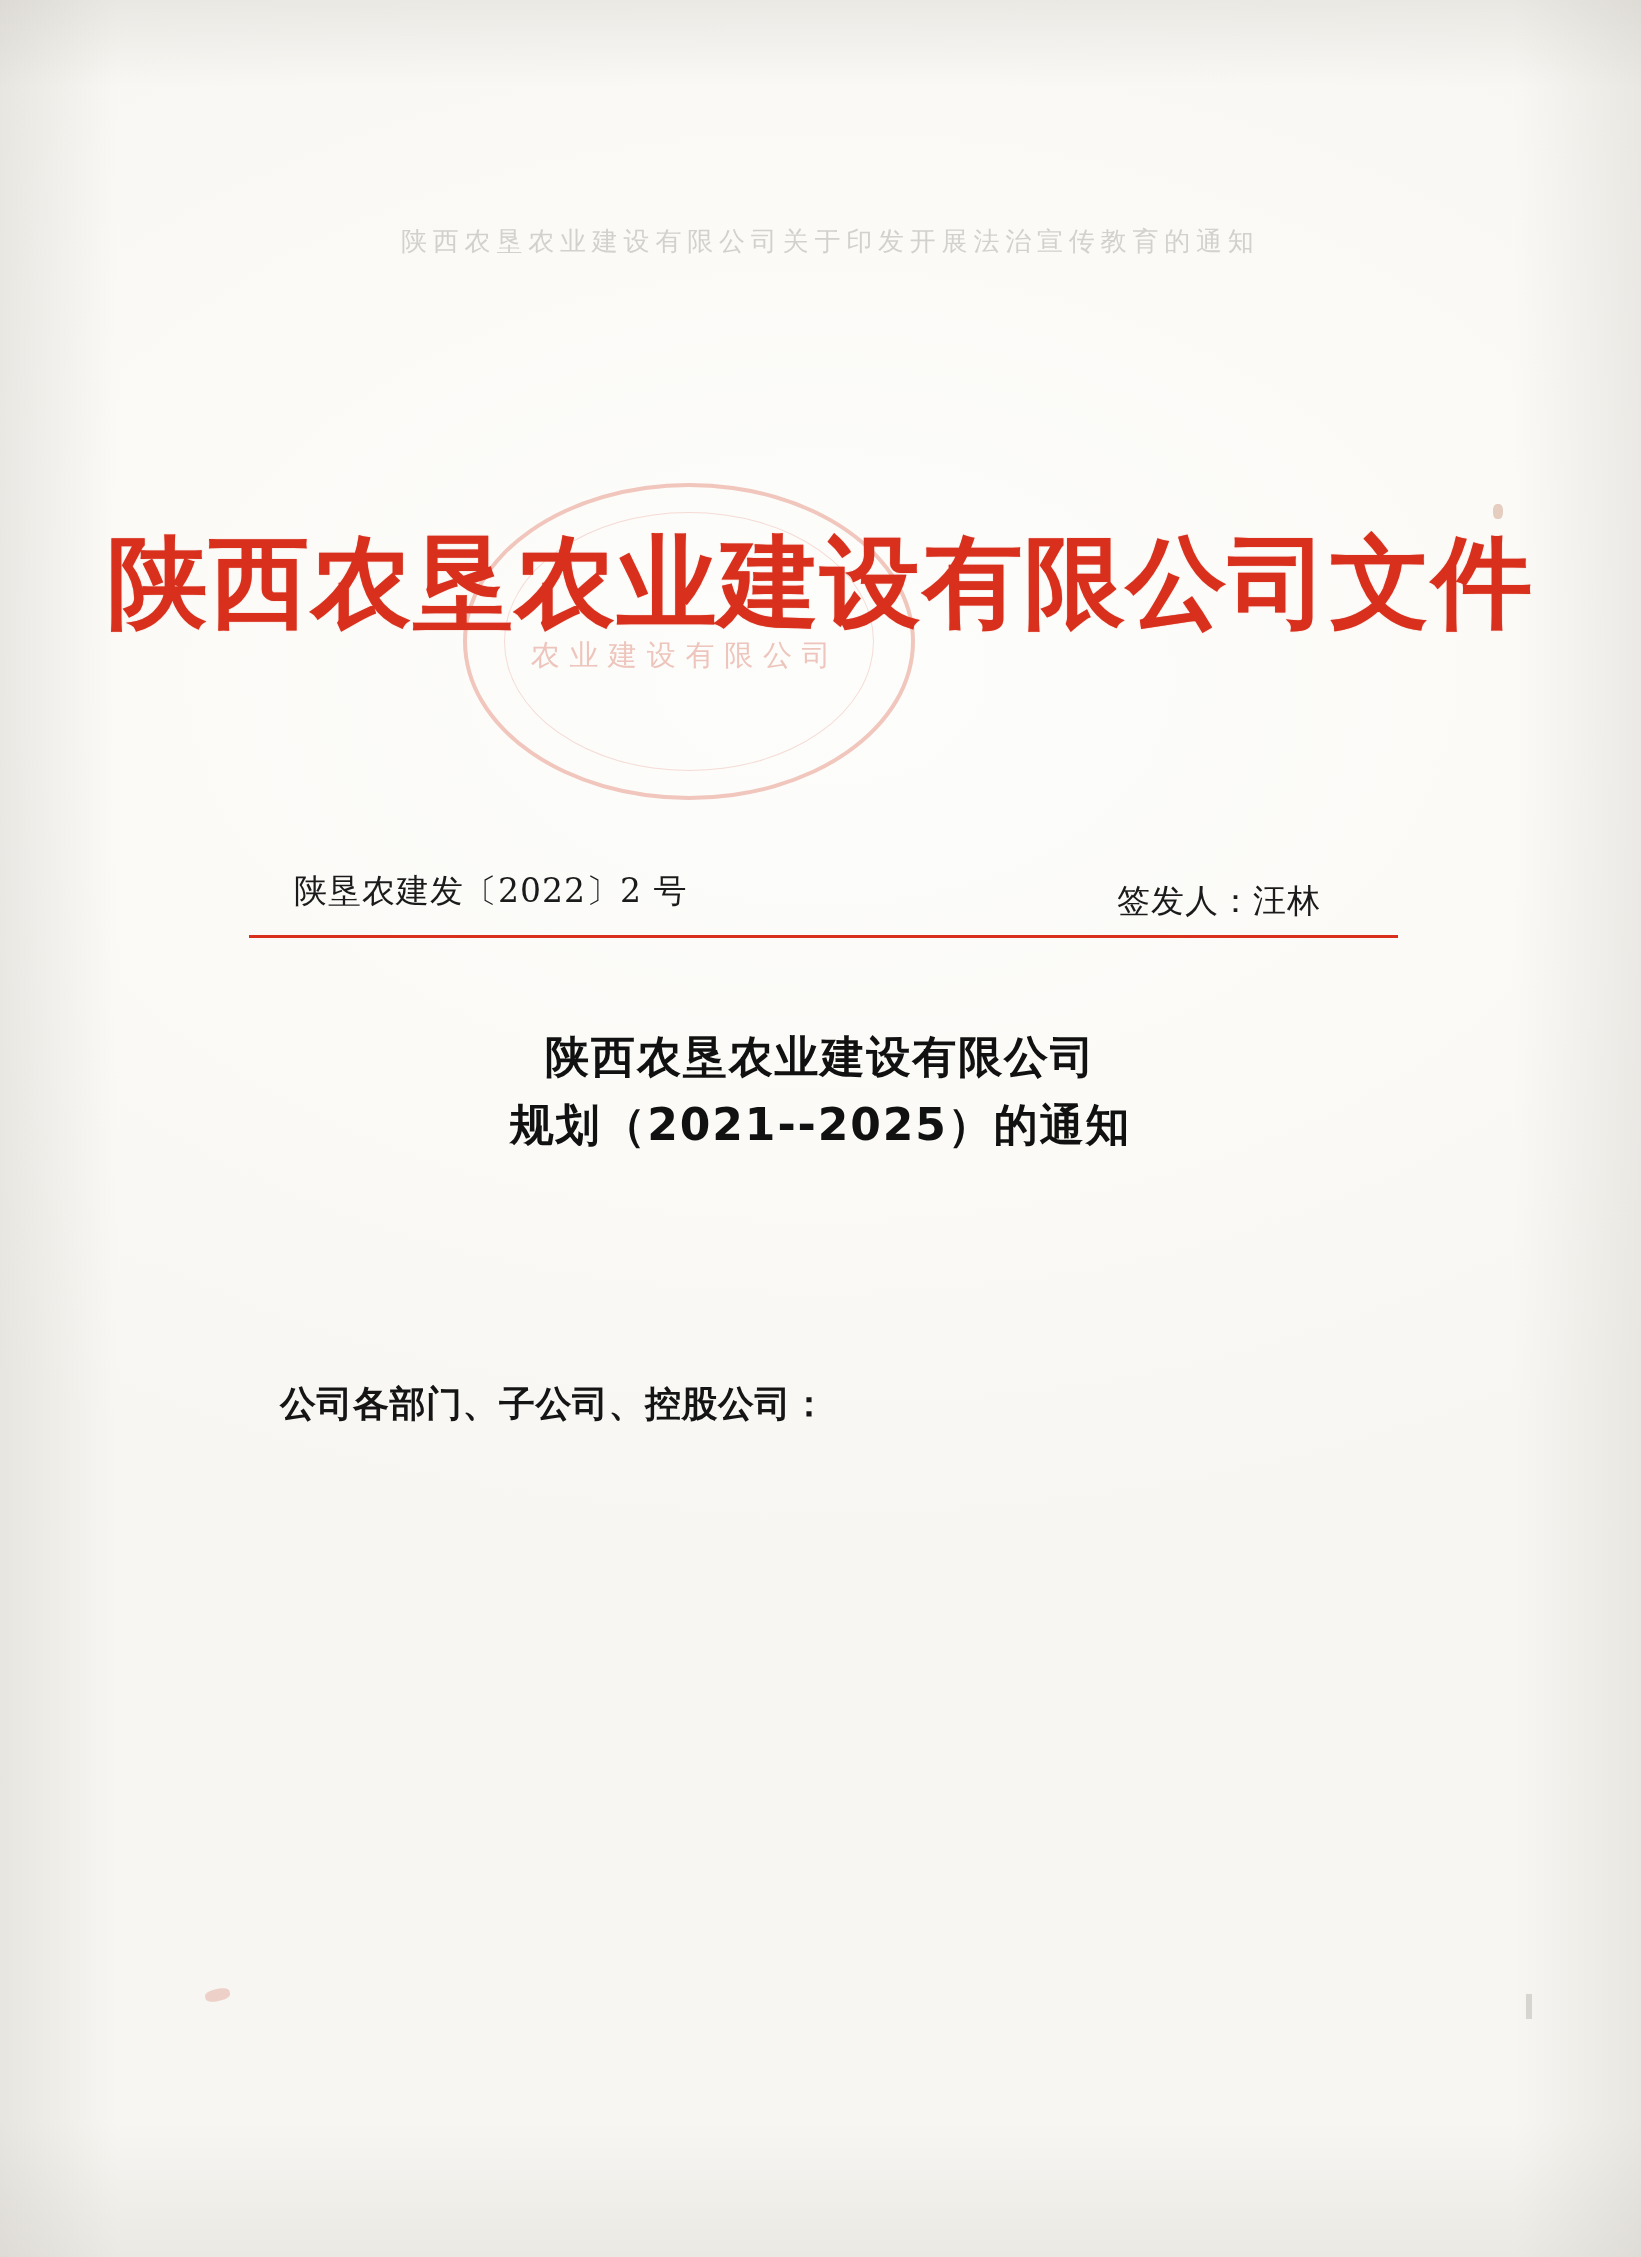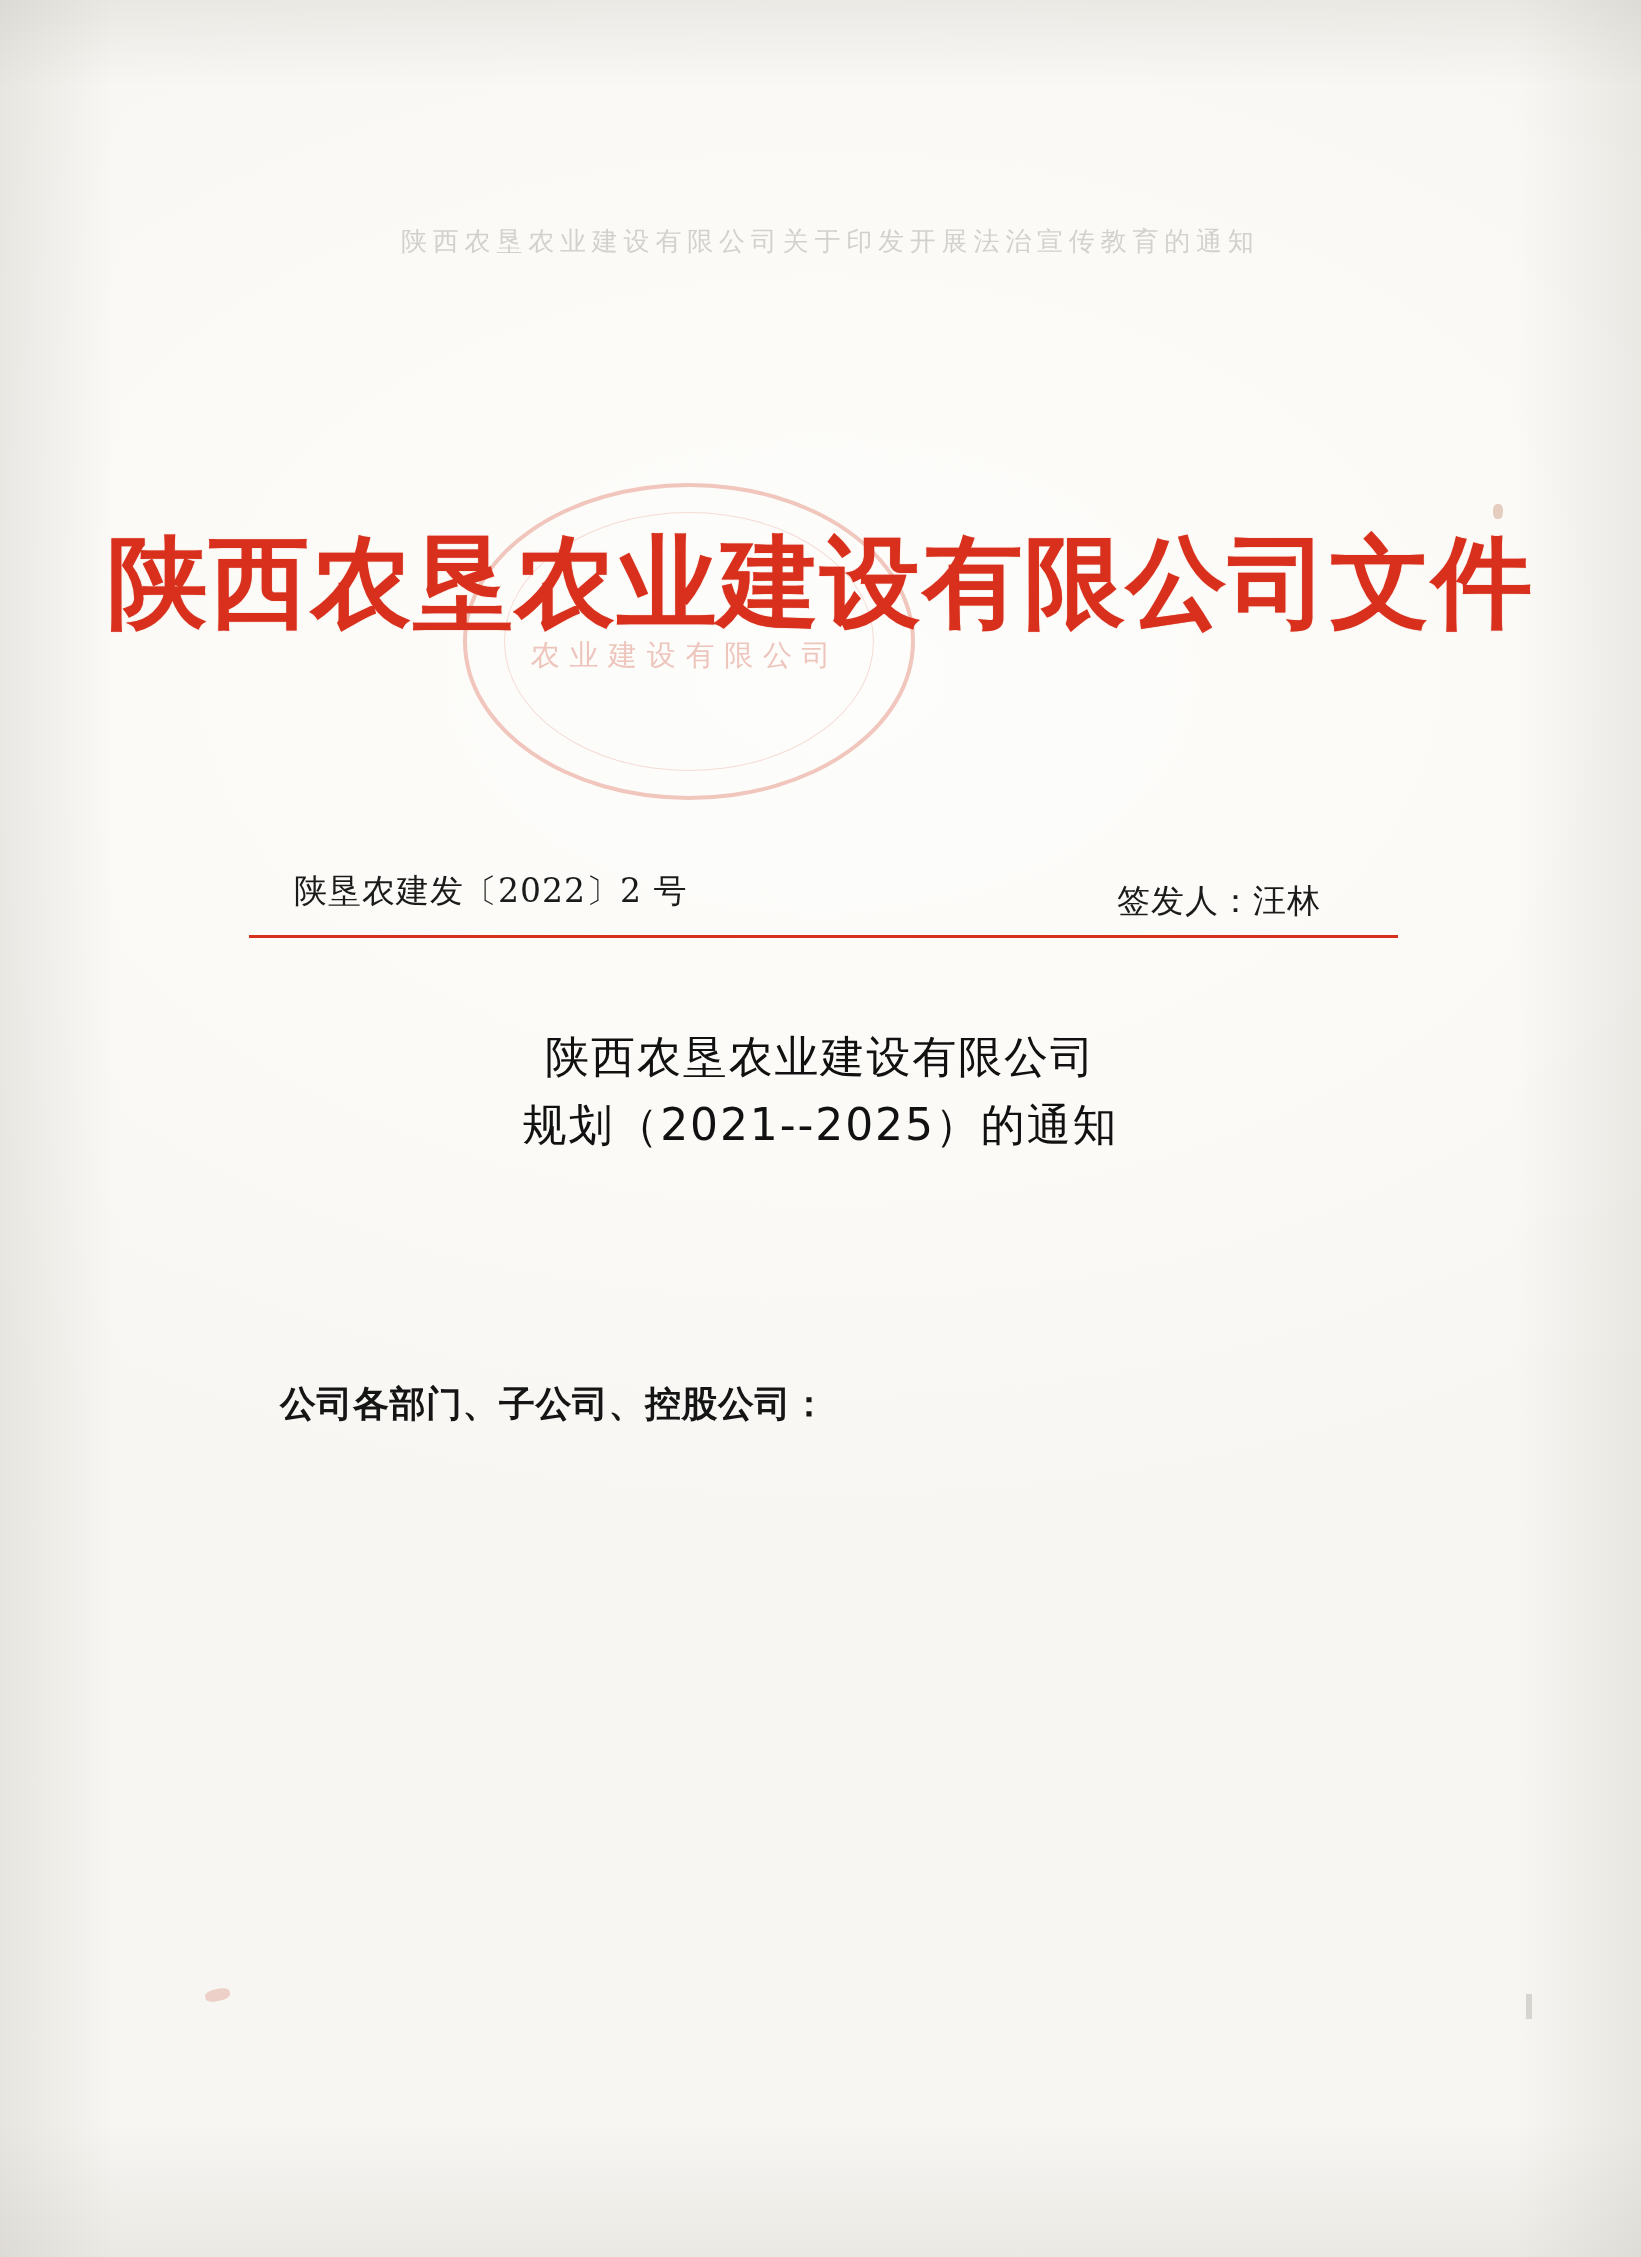--- a/index.html
+++ b/index.html
@@ -143,21 +143,21 @@
 
   
   .doc-title {
     position: absolute;
     top: 1023px;
     left: 0;
     width: 1641px;
     text-align: center;
     color: #111111;
     font-size: 44px;
-    font-weight: 400;
+    font-weight: 700;
     line-height: 1.55;
     letter-spacing: 1.9px;
     font-family: "DejaVu Sans", "Liberation Sans", sans-serif;
   }
   .doc-title div { white-space: nowrap; }
 
   
   .body-block {
     position: absolute;
     top: 1371px;

